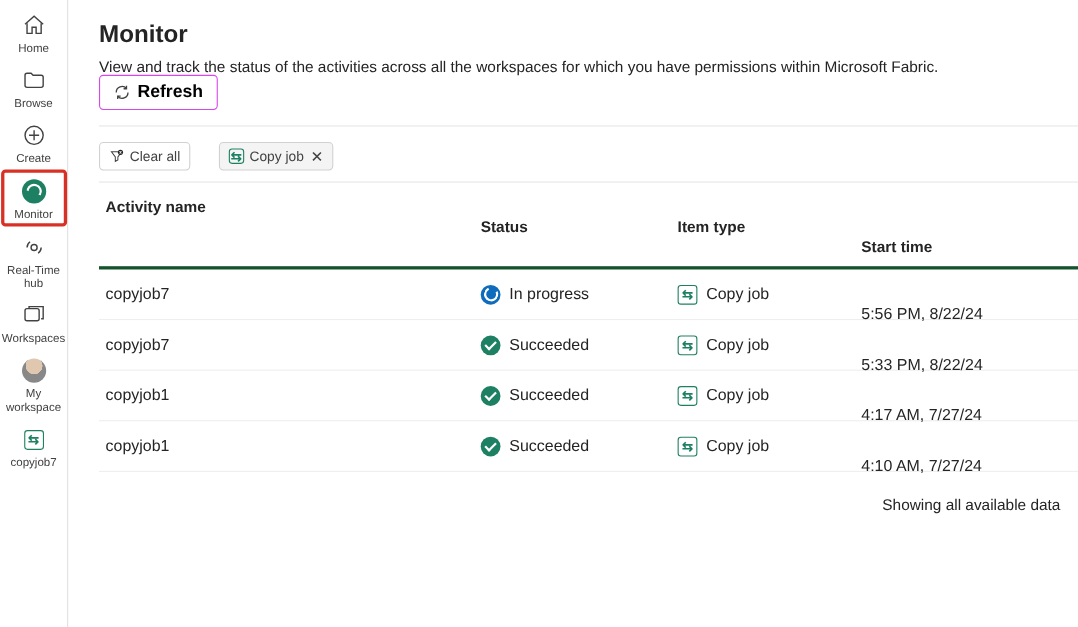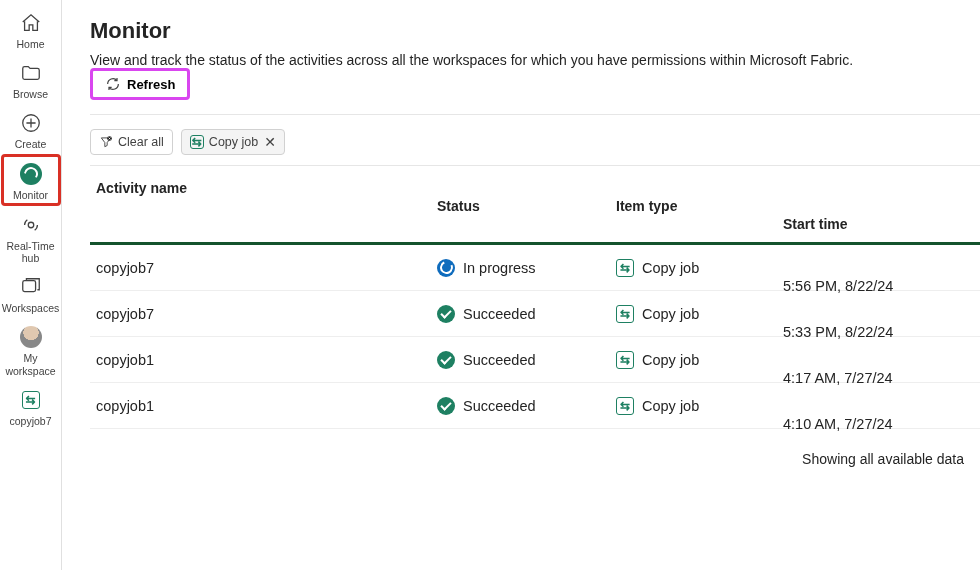--- a/index.html
+++ b/index.html
@@ -40,26 +40,26 @@
   flex: 1;
   padding: 18px 0 0 28px;
   display: flex;
   flex-direction: column;
 }
 h1 { font-size: 22px; font-weight: 700; margin-bottom: 8px; }
 .sub { font-size: 14px; color: #242424; }
 .toolbar { display:flex; align-items:center; padding-bottom: 14px; border-bottom: 1px solid #e6e6e6; }
 .btn {
   display:flex;align-items:center;
-  border:3px solid #d946ef; border-radius:4px;
+  border:1px solid #d946ef; border-radius:4px;
   background:#fff; height:32px; padding:0 12px;
-  font-size:13px; font-weight:600; cursor:pointer;
+  font-size:16px; font-weight:600; cursor:pointer;
 }
 .btn .i { margin-right:6px; }
-.chips { display:flex; align-items:center; gap:8px; padding:14px 0 10px; border-bottom: 1px solid #e6e6e6; }
+.chips { display:flex; align-items:center; gap:26px; padding:14px 0 10px; border-bottom: 1px solid #e6e6e6; }
 .chip {
   display:flex;align-items:center;
   border:1px solid #d1d1d1; border-radius:4px;
   height:26px; padding:0 8px; font-size:12.5px; cursor:pointer;
   color:#424242; background:#fff;
 }
 .chip-filter { background:#f4f4f4; }
 .chip .i { margin-right:5px; }
 .chip .x { margin-left:6px; font-size:14px; }
 .thead { display:flex; padding: 14px 0 10px; border-bottom:3px solid #14532d; font-weight:700; font-size:14px; }

